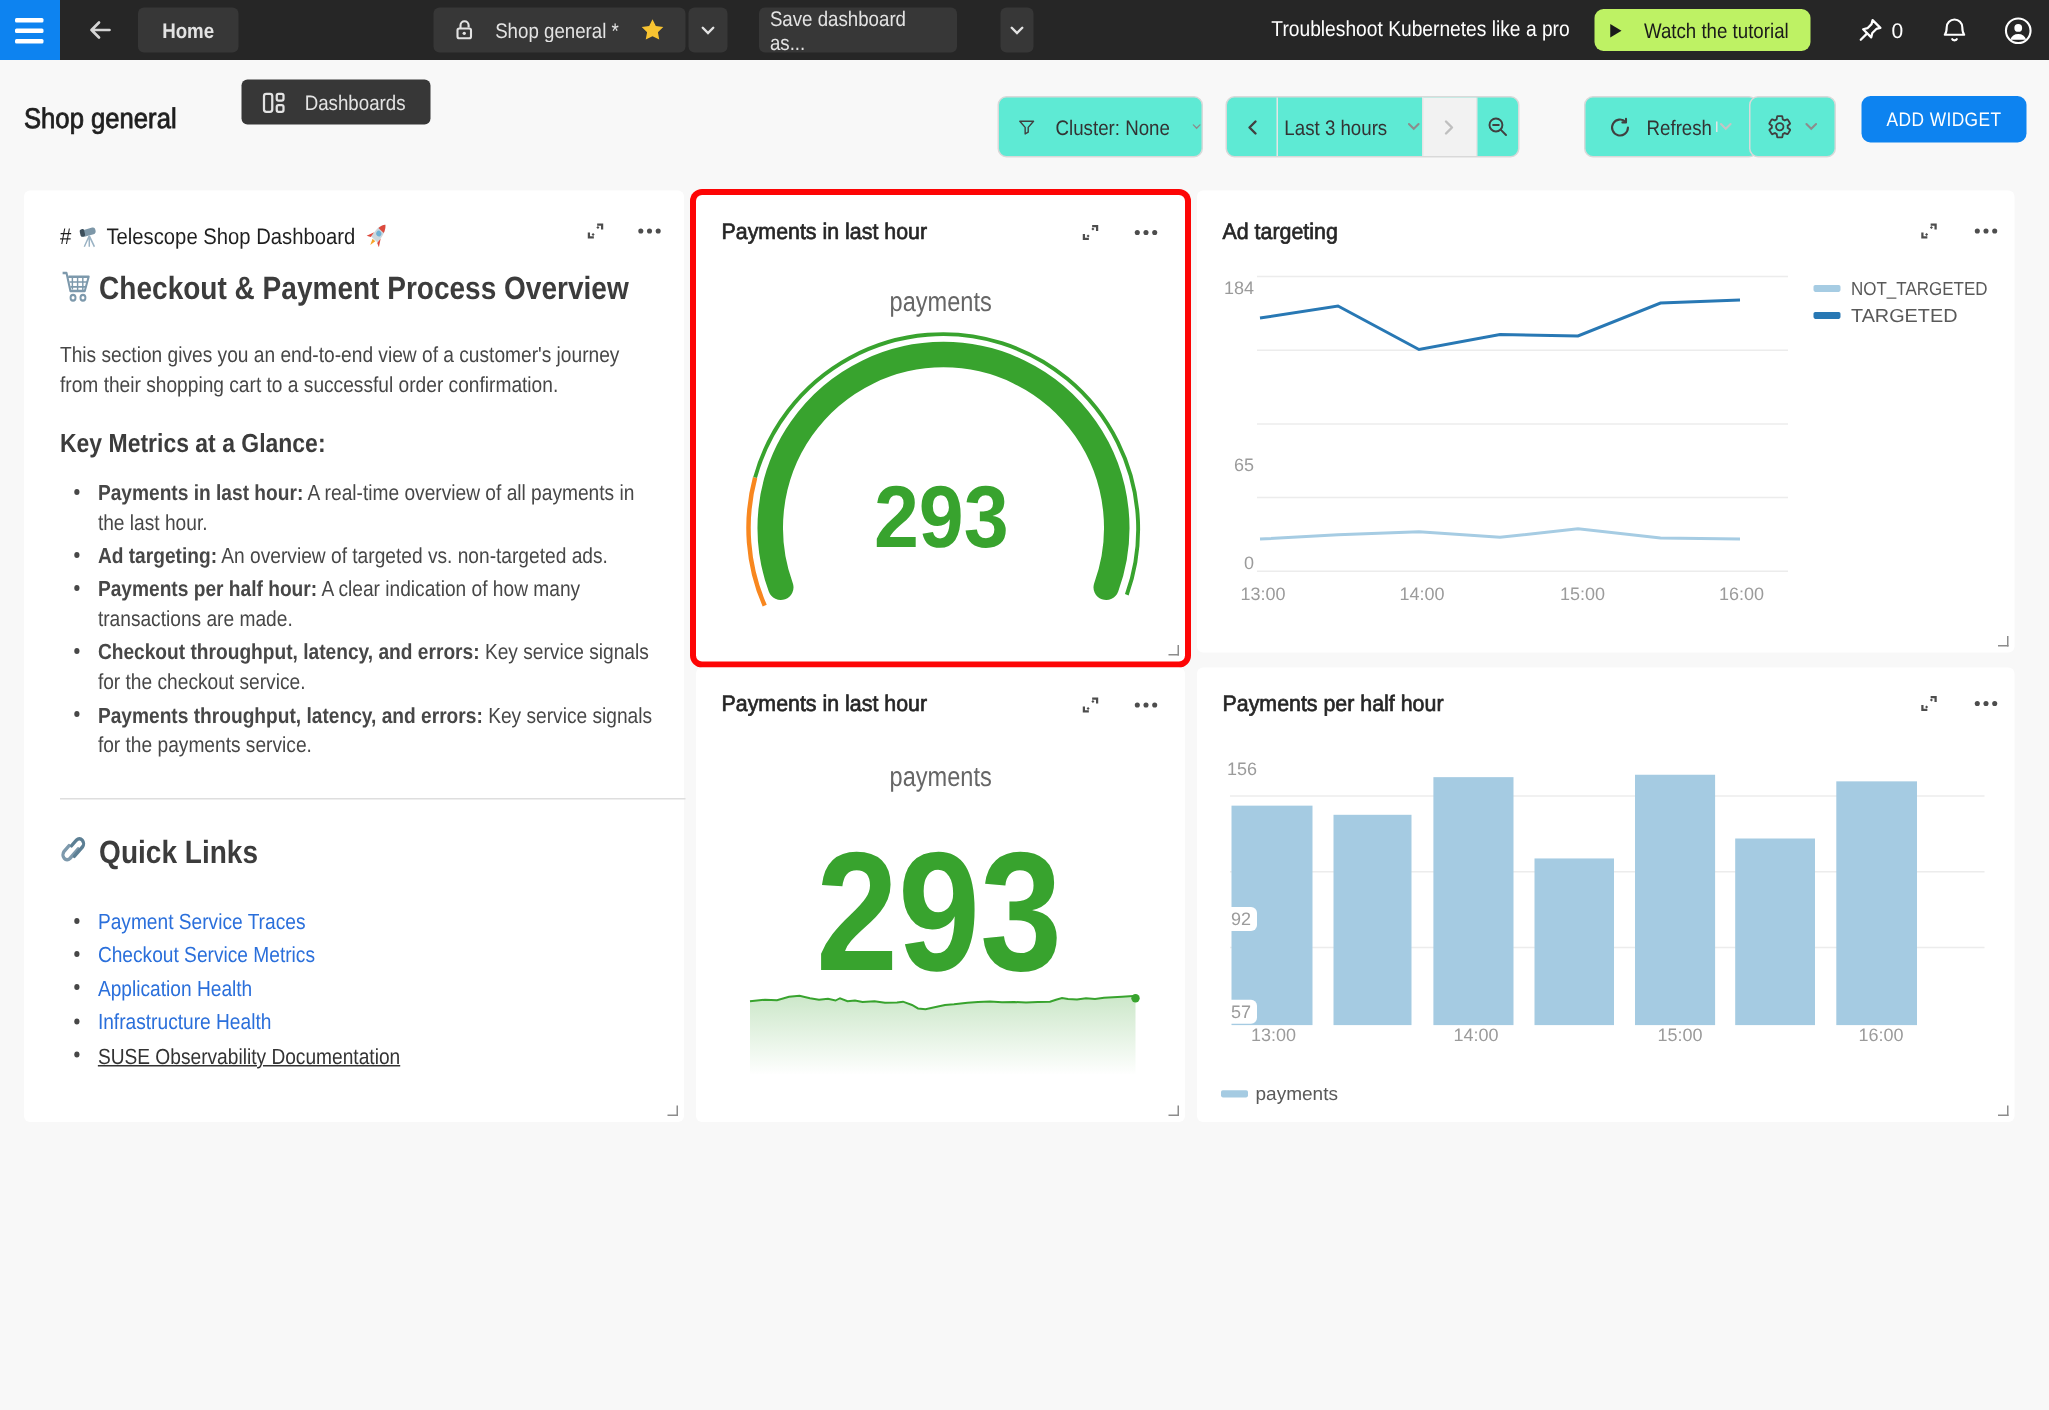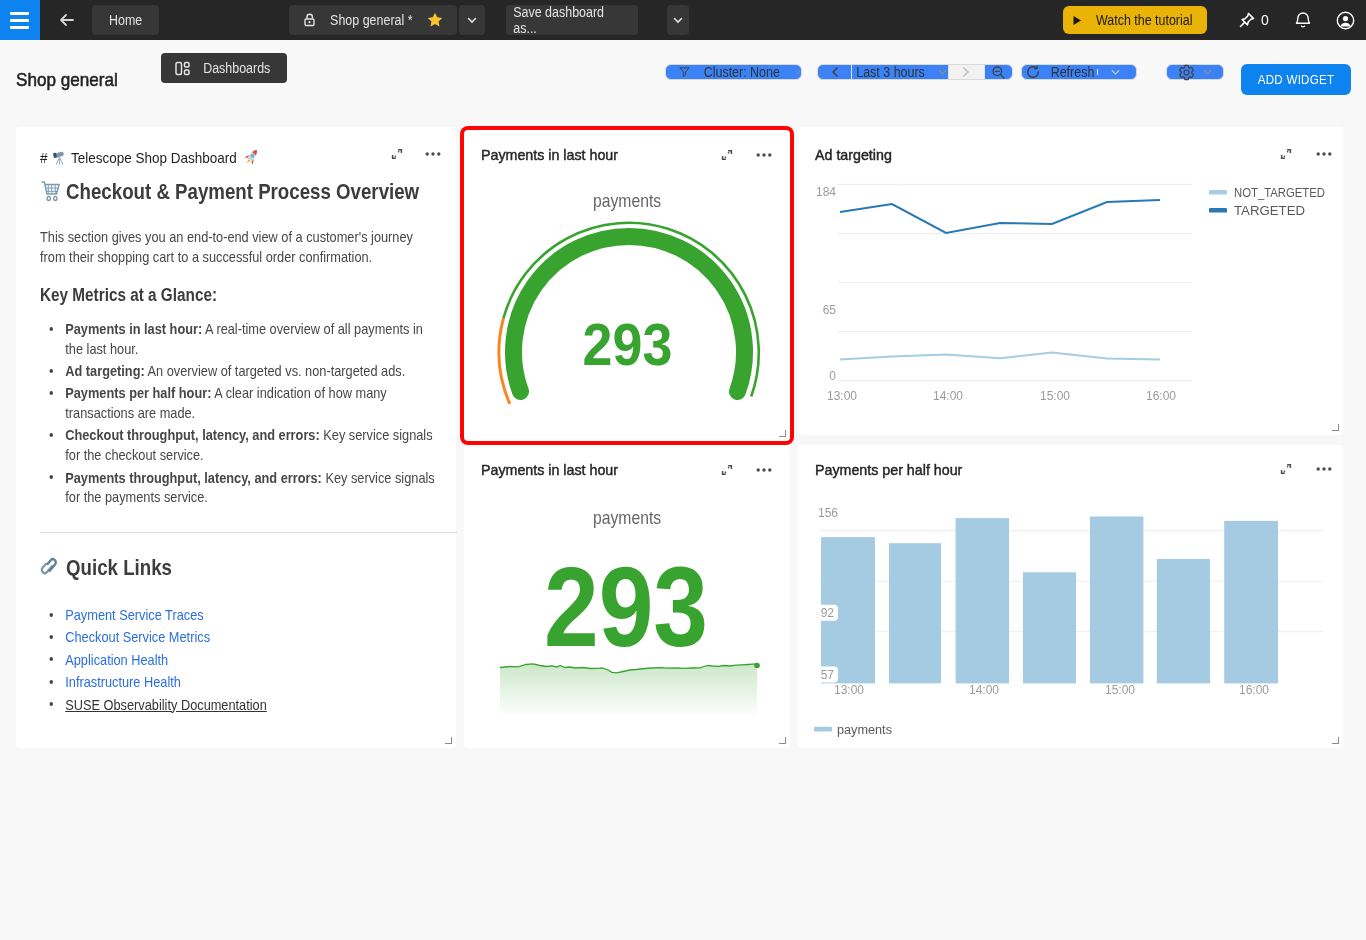--- a/index.html
+++ b/index.html
@@ -6,42 +6,42 @@
 html,body { width:1366px; height:940px; overflow:hidden; }
 body { font-family:"Liberation Sans", sans-serif; background:#f8f8f8; position:relative; }
 .abs { position:absolute; }
 .sxc { display:inline-block; transform:scaleX(.89); transform-origin:center center; }
 
 #nav { position:absolute; left:0; top:0; width:1366px; height:40px; background:#262626; }
 #burger { position:absolute; left:0; top:0; width:40px; height:40px; background:#0d83f0; }
 #burger span { position:absolute; left:10px; width:19px; height:3px; background:#fff; border-radius:1px; }
 .tab { position:absolute; top:5px; height:30px; background:#373737; border-radius:4px; color:#e3e3e3; font-size:14px; display:flex; align-items:center; justify-content:center; }
 
-.btn { position:absolute; top:64px; height:16px; background:#3b82f6; border:1px solid #d9d9d9; border-radius:6px; display:flex; align-items:center; font-size:14px; color:#333; white-space:nowrap; }
+.btn { position:absolute; top:64px; height:41px; background:#5eead4; border:1px solid #d9d9d9; border-radius:6px; display:flex; align-items:center; font-size:14px; color:#333; white-space:nowrap; }
 
 .widget { position:absolute; background:#fff; border-radius:4px; }
 .whead { position:absolute; font-size:15px; color:#262626; -webkit-text-stroke:0.45px #262626; transform:scaleX(.95); transform-origin:left top; white-space:nowrap; }
 .blt { display:inline-block; width:4px; height:4px; border-radius:50%; background:#474747; vertical-align:3.5px; margin-right:14px; margin-left:4px; }
 ul.abs li { text-indent:-22px; padding-left:22px; }
 .lnk { color:#2a6fdb; }
 .rsz { position:absolute; right:4px; bottom:4px; width:7px; height:7px; border-right:1.6px solid #8c8c8c; border-bottom:1.6px solid #8c8c8c; }
 </style>
 </head>
 <body>
 
 <div id="nav">
   <div id="burger">
       <span style="top:12px"></span>
       <span style="top:19px"></span>
       <span style="top:26px"></span>
     </div>
   <svg class="abs" style="left:58px;top:12px" width="17" height="16" viewBox="0 0 17 16">
       <path d="M15 8 H3 M8 3 L3 8 L8 13" stroke="#d4d4d4" stroke-width="1.8" fill="none" stroke-linecap="round" stroke-linejoin="round"></path>
     </svg>
-  <div class="tab" style="left:92px;width:67px;">
+  <div class="tab" style="left:92px;width:67px;font-weight:bold;">
       <span class="sxc">Home</span>
     </div>
   <div class="tab" style="left:161px;width:126px;margin-top:48px;">
     <svg width="17" height="17" viewBox="0 0 17 17" style="margin-right:8px">
         <g fill="none" stroke="#e3e3e3" stroke-width="1.5">
           <rect x="2" y="2.5" width="5.5" height="12" rx="1.5"></rect>
           <rect x="10.5" y="2.5" width="4.5" height="4.5" rx="1.2"></rect>
           <rect x="10.5" y="10" width="4.5" height="4.5" rx="1.2"></rect>
         </g>
       </svg>
@@ -66,21 +66,24 @@
       </svg>
     </div>
   <div class="tab" style="left:506px;width:132px;">
       <span class="sxc">Save dashboard as...</span>
     </div>
   <div class="tab" style="left:667px;width:22px;">
       <svg width="12" height="12" viewBox="0 0 12 12">
         <path d="M2.5 4.5 L6 8 L9.5 4.5" stroke="#e3e3e3" stroke-width="1.6" fill="none" stroke-linecap="round"></path>
       </svg>
     </div>
-  <div class="abs" style="left:1063px;top:6px;width:144px;height:28px;background:#eab308;border-radius:6px;display:flex;align-items:center;justify-content:center;font-size:14px;color:#1a1a1a;">
+  <div class="abs" style="right:320px;top:0;height:40px;display:flex;align-items:center;color:#fff;font-size:14.5px;">
+      <span class="sxc" style="font-size:14.4px;transform-origin:right center;">Troubleshoot Kubernetes like a pro</span>
+    </div>
+  <div class="abs" style="left:1063px;top:6px;width:144px;height:28px;background:#bef264;border-radius:6px;display:flex;align-items:center;justify-content:center;font-size:14px;color:#1a1a1a;">
     <svg width="10" height="11" viewBox="0 0 10 11" style="margin-right:8px">
         <path d="M1.5 1 L9 5.5 L1.5 10 z" fill="#1a1a1a"></path>
       </svg>
     <span class="sxc">Watch the tutorial</span>
     </div>
   <svg class="abs" style="left:1237px;top:11px" width="19" height="19" viewBox="0 0 19 19">
       <g fill="none" stroke="#fff" stroke-width="1.5" stroke-linejoin="round" stroke-linecap="round">
         <path d="M11.4 2.4 L16.6 7.6 L13.9 8.3 L11.2 11 L10.5 13.9 L5.1 8.5 L8 7.8 L10.7 5.1 Z"></path>
         <path d="M7.6 11.4 L3.5 15.5"></path>
       </g>
@@ -128,21 +131,21 @@
     </div>
   <div style="width:29px;height:100%;display:flex;align-items:center;justify-content:center;border-left:1px solid #e5e5e5;">
       <svg width="15" height="15" viewBox="0 0 15 15">
         <circle cx="6.3" cy="6.3" r="4.3" fill="none" stroke="#404040" stroke-width="1.3"></circle>
         <path d="M9.6 9.6 L13 13" stroke="#404040" stroke-width="1.3" stroke-linecap="round"></path>
         <path d="M4.4 6.3 h3.8" stroke="#404040" stroke-width="1.3" stroke-linecap="round"></path>
       </svg>
     </div>
 </div>
 
-<div class="btn" style="left:1021px;width:116px;padding:4px;">
+<div class="btn" style="left:1056px;width:116px;padding:16px;">
   <div style="flex:1;height:100%;display:flex;align-items:center;justify-content:center;">
     <svg width="14" height="14" viewBox="0 0 14 14" style="margin-right:8px">
         <path d="M12.3 7 a5.3 5.3 0 1 1 -1.5 -3.7" fill="none" stroke="#404040" stroke-width="1.4" stroke-linecap="round"></path>
         <path d="M11 1.2 v2.4 h-2.4" fill="none" stroke="#404040" stroke-width="1.4" stroke-linecap="round" stroke-linejoin="round"></path>
       </svg>
     <span class="sxc">Refresh</span>
     </div>
   <div style="width:37px;height:100%;display:flex;align-items:center;justify-content:center;border-left:1px solid #e5e5e5;">
       <svg width="11" height="11" viewBox="0 0 12 12">
         <path d="M2.5 4 L6 7.5 L9.5 4" stroke="#c4c4c4" stroke-width="1.5" fill="none" stroke-linecap="round"></path>

